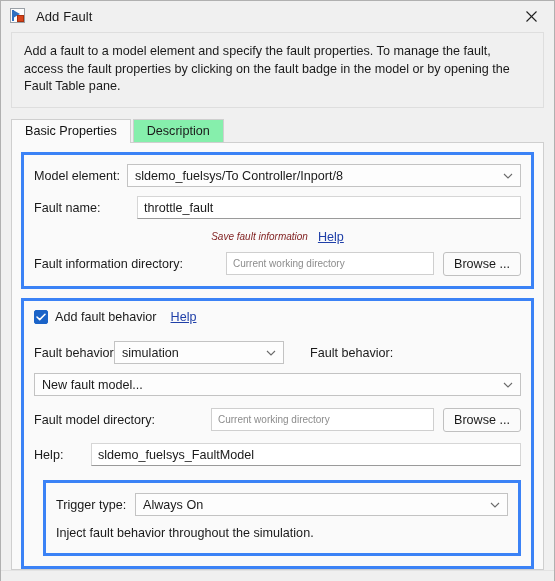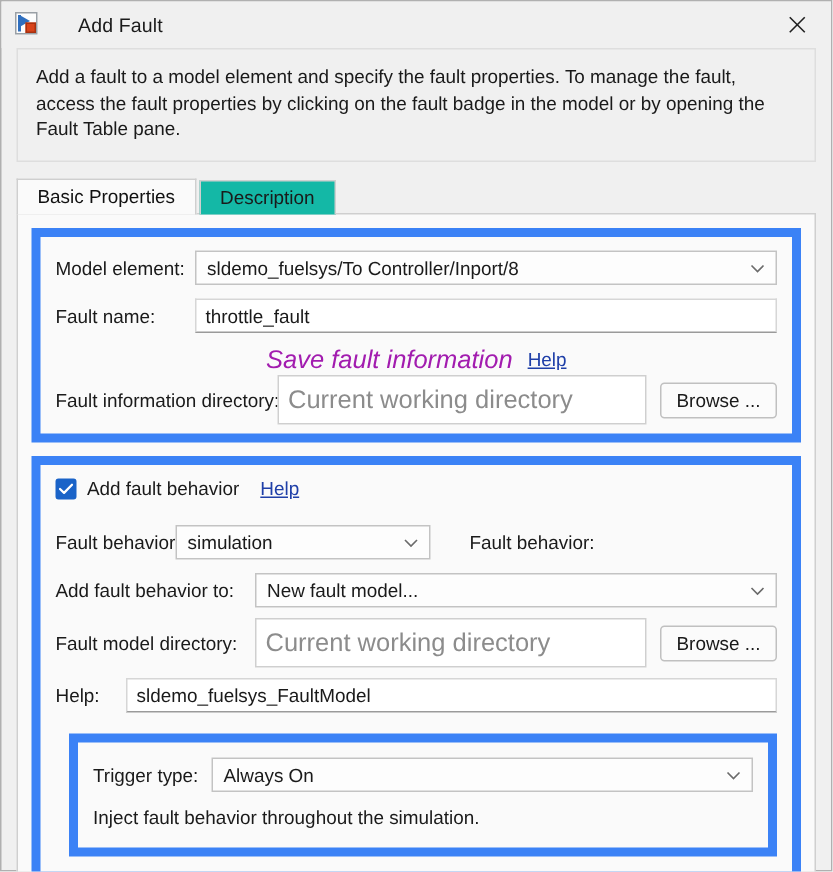--- a/index.html
+++ b/index.html
@@ -71,21 +71,20 @@
     left: 7px; top: 7px;
     width: 7px; height: 7px;
     background: #d9431a;
     border: 1px solid #a8310f;
     box-sizing: border-box;
   }
   .title-text {
     font-size: 13px;
     color: #1b1b1b;
     letter-spacing: 0.1px;
-    margin-left: 16px;
   }
   .close-btn {
     position: absolute;
     right: 0; top: 0;
     width: 45px; height: 30px;
     display: flex;
     align-items: center;
     justify-content: center;
     cursor: pointer;
   }
@@ -100,35 +99,35 @@
     padding: 10px 12px 11px 12px;
     line-height: 17.5px;
     font-size: 12.6px;
     color: #1a1a1a;
   }
 
   
   .tabstrip {
     margin: 11px 10px 0 10px;
     display: flex;
-    align-items: flex-end;
+    align-items: flex-start;
     height: 24px;
     position: relative;
     z-index: 2;
   }
   .tab {
     height: 23px;
     box-sizing: border-box;
     padding: 0 13px;
     display: flex;
     align-items: center;
     font-size: 12.6px;
     color: #1a1a1a;
     border: 1px solid #cfcfcf;
-    background: #14b8a6;
+    background: #86efac;
     border-bottom: none;
     cursor: pointer;
     margin-right: 2px;
   }
   .tab.active {
     background: #fafafa;
     border-color: #cfcfcf;
     height: 24px;
     color: #111;
   }
@@ -138,21 +137,21 @@
     margin: -1px 10px 0 10px;
     flex: 1 1 auto;
     background: #fafafa;
     border: 1px solid #cfcfcf;
     box-sizing: border-box;
     padding: 9px 9px 0 9px;
     position: relative;
   }
 
   .group {
-    border: 6px solid #3b82f6;
+    border: 3px solid #3b82f6;
     background: #fafafa;
     box-sizing: border-box;
     padding: 9px 10px 10px 10px;
   }
   .group + .group { margin-top: 9px; }
 
   .row {
     display: flex;
     align-items: center;
     height: 24px;
@@ -196,35 +195,37 @@
     border: 1px solid #d6d6d6;
     border-bottom: 1px solid #9a9a9a;
     display: flex;
     align-items: center;
     padding: 0 6px;
     font-size: 12.6px;
     color: #1a1a1a;
     cursor: text;
     overflow: hidden;
     white-space: nowrap;
+    margin-left: 10px;
   }
 
   .pathfield {
-    height: 33px;
+    height: 23px;
     box-sizing: border-box;
     background: #fff;
     border: 1px solid #cfcfcf;
     display: flex;
     align-items: center;
     padding: 0 6px;
-    font-size: 17px;
+    font-size: 10px;
     color: #8c8c8c;
     cursor: text;
     overflow: hidden;
     white-space: nowrap;
+    margin-left: 44px;
   }
 
   .btn {
     height: 24px;
     box-sizing: border-box;
     border: 1px solid #c0c0c0;
     background: #fbfbfb;
     border-radius: 3px;
     font-size: 12.6px;
     color: #1a1a1a;
@@ -238,22 +239,22 @@
 
   .link {
     color: #1f3fa8;
     text-decoration: underline;
     font-size: 12.6px;
     cursor: pointer;
   }
 
   .italic-note {
     font-style: italic;
-    font-size: 17px;
-    color: #a21caf;
+    font-size: 10px;
+    color: #7f1d1d;
   }
 
   
   .cbrow { display: flex; align-items: flex-start; }
   .checkbox {
     width: 14px; height: 14px;
     box-sizing: border-box;
     background: #1a63c8;
     border: 1px solid #1a63c8;
     border-radius: 2px;
@@ -387,21 +388,20 @@
                 <polyline points="1,1 5,5 9,1" fill="none" stroke="#6b6b6b" stroke-width="1.1"></polyline>
               </svg>
           </span>
         </div>
         <div style="width:26px"></div>
         <div class="lbl">Fault behavior:</div>
         <div style="width:8px"></div>
       </div>
 
       <div class="row">
-        <div class="lbl" style="width:133px">Add fault behavior to:</div>
         <div class="combo" style="flex:1 1 auto">
           <span>New fault model...</span>
           <span class="chev">
             <svg width="10" height="6" viewBox="0 0 10 6">
                 <polyline points="1,1 5,5 9,1" fill="none" stroke="#6b6b6b" stroke-width="1.1"></polyline>
               </svg>
           </span>
         </div>
       </div>
 

